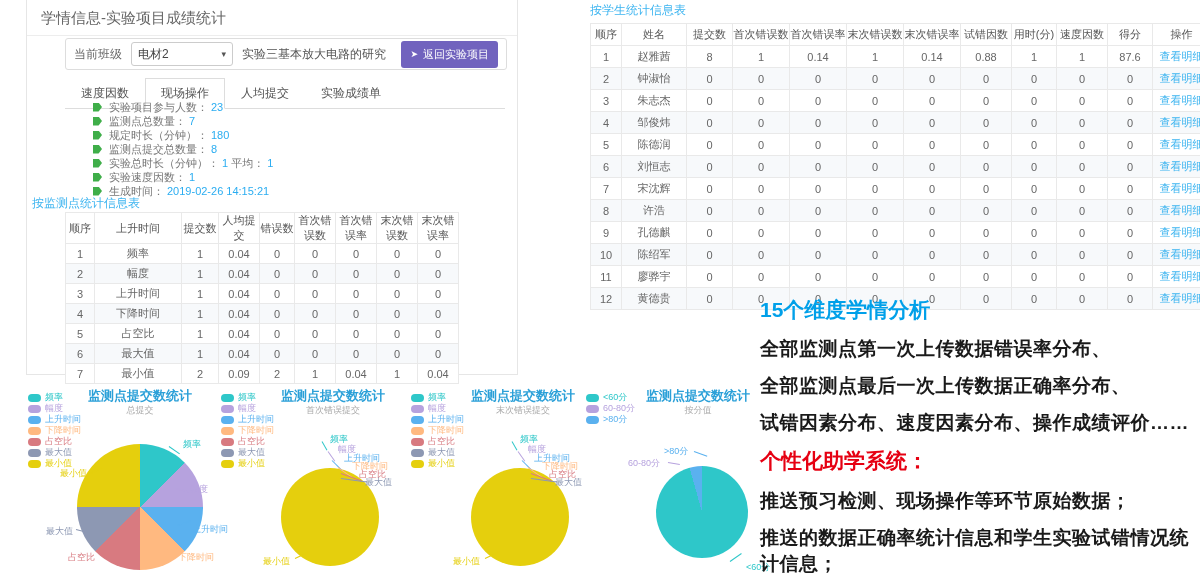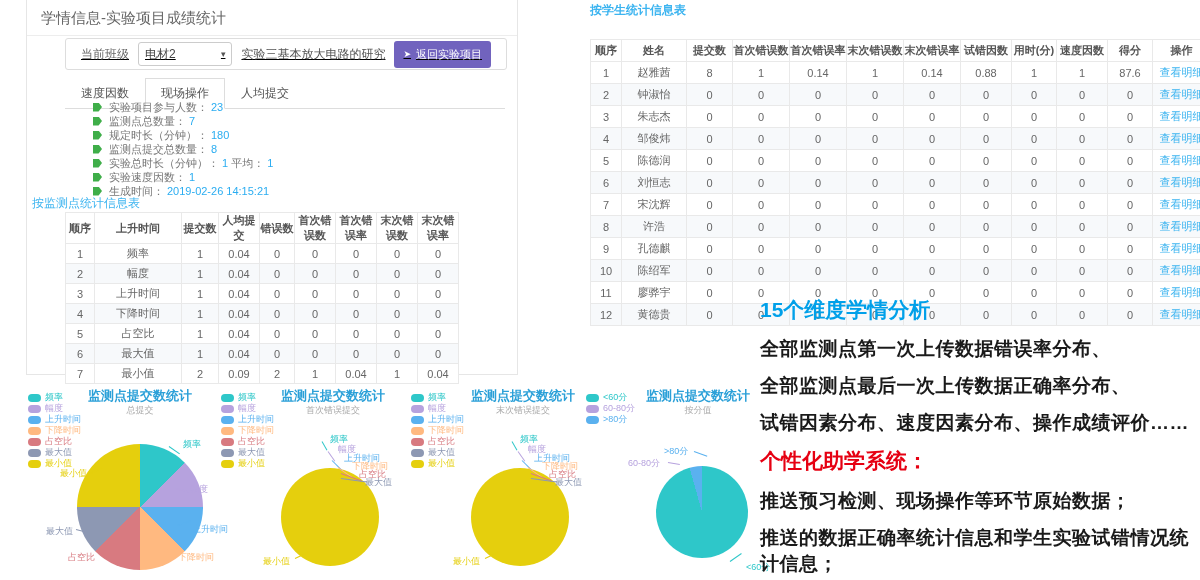--- a/index.html
+++ b/index.html
@@ -5,21 +5,21 @@
   html,body{margin:0;padding:0;background:#fff;}
   body{font-family:"Liberation Sans","DejaVu Sans",sans-serif;}
   .stage{position:relative;width:1200px;height:580px;background:#fff;overflow:hidden;}
 
   
   .left-card{position:absolute;left:26px;top:-1px;width:492px;height:376px;
     border:1px solid #e6e6e6;background:#fff;box-sizing:border-box;}
   .card-title{margin:0;padding:9px 14px 7px;font-size:15px;font-weight:400;color:#666;
     border-bottom:1px solid #ededed;}
   .toolbar{position:absolute;left:38px;top:38px;width:442px;height:32px;border:1px solid #ddd;
-    border-radius:3px;display:flex;align-items:center;gap:9px;padding:0 15px;box-sizing:border-box;background:#fff;text-decoration:underline;}
+    border-radius:3px;display:flex;align-items:center;gap:9px;padding:0 8px;box-sizing:border-box;background:#fff;}
   .lbl{font-size:12px;color:#666;white-space:nowrap;}
   .select{width:102px;height:24px;border:1px solid #ccc;border-radius:3px;display:flex;
     align-items:center;justify-content:space-between;padding:0 6px;font-size:12px;color:#444;
     box-sizing:border-box;cursor:pointer;background:#fff;}
   .caret{font-size:9px;color:#555;}
   .exp{font-size:12px;color:#555;white-space:nowrap;}
   .btn-back{margin-left:auto;background:#7163be;color:#fff;border:none;border-radius:3px;
     font-size:11px;padding:6px 9px;display:flex;align-items:center;gap:5px;cursor:pointer;white-space:nowrap;}
   .btn-back .arrow{font-size:9px;line-height:1;}
   .tabs{position:absolute;left:38px;top:78px;right:12px;display:flex;border-bottom:1px solid #ddd;}
@@ -28,32 +28,32 @@
   .stats{list-style:none;margin:0;padding:0;position:absolute;left:66px;top:100px;}
   .stats li{display:flex;align-items:center;height:14px;font-size:11px;white-space:nowrap;}
   .tag{width:9px;height:9px;background:#3fae49;margin-right:7px;flex:0 0 auto;
     clip-path:polygon(0 0,62% 0,100% 50%,62% 100%,0 100%);}
   .slbl{color:#777;}
   .sval{color:#2badf1;margin-left:3px;}
   .tbl-title{font-size:12px;color:#3cb4f0;white-space:nowrap;}
   .left-card .tbl-title{position:absolute;left:5px;top:195px;}
   .grid{border-collapse:collapse;font-size:11px;color:#666;background:#fff;}
   .grid th,.grid td{border:1px solid #e9e9e9;text-align:center;padding:0;height:19px;}
-  .grid th{font-weight:700;color:#555;height:20px;}
+  .grid th{font-weight:400;color:#555;height:20px;}
   .grid tr.alt td{background:#f7f9fb;}
   .monitor-table{position:absolute;left:38px;top:212px;width:386px;table-layout:fixed;}
   .monitor-table th:nth-child(1){width:28px}.monitor-table th:nth-child(2){width:86px}
   .monitor-table th:nth-child(3){width:36px}.monitor-table th:nth-child(4){width:40px}
   .monitor-table th:nth-child(5){width:34px}.monitor-table th:nth-child(6){width:40px}
   .monitor-table th:nth-child(7){width:40px}.monitor-table th:nth-child(8){width:40px}
   .monitor-table th:nth-child(9){width:40px}
 
   
   .student-panel{position:absolute;left:590px;top:2px;width:608px;}
-  .student-panel .tbl-title{margin-bottom:20px;font-weight:bold;}
+  .student-panel .tbl-title{margin-bottom:4px;}
   .student-table{width:100%;table-layout:fixed;}
   .student-table th,.student-table td{height:21px;}
   .student-table th:nth-child(1){width:30px}.student-table th:nth-child(2){width:64px}
   .student-table th:nth-child(3){width:45px}.student-table th:nth-child(4){width:56px}
   .student-table th:nth-child(5){width:56px}.student-table th:nth-child(6){width:56px}
   .student-table th:nth-child(7){width:56px}.student-table th:nth-child(8){width:50px}
   .student-table th:nth-child(9){width:44px}.student-table th:nth-child(10){width:50px}
   .student-table th:nth-child(11){width:44px}.student-table th:nth-child(12){width:57px}
   a.link{color:#3cb4f0;text-decoration:none;}
 
@@ -101,20 +101,21 @@
       <button class="btn-back">
         <span class="arrow">➤</span>
         <span>返回实验项目</span>
       </button>
     </div>
 
     <nav class="tabs">
         <span class="tab">速度因数</span>
         <span class="tab active">现场操作</span>
         <span class="tab">人均提交</span>
+        <span class="tab">实验成绩单</span>
       </nav>
 
     <ul class="stats">
         <li>
           <span class="tag"></span>
           <span class="slbl">实验项目参与人数：</span>
           <span class="sval">23</span>
         </li>
         <li>
           <span class="tag"></span>

